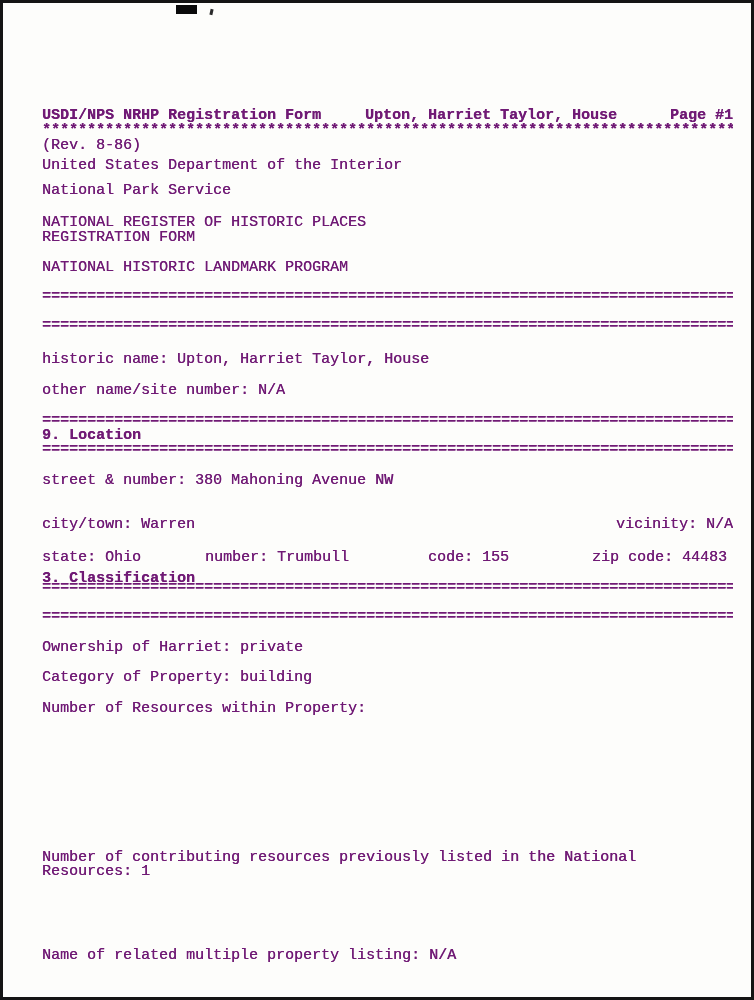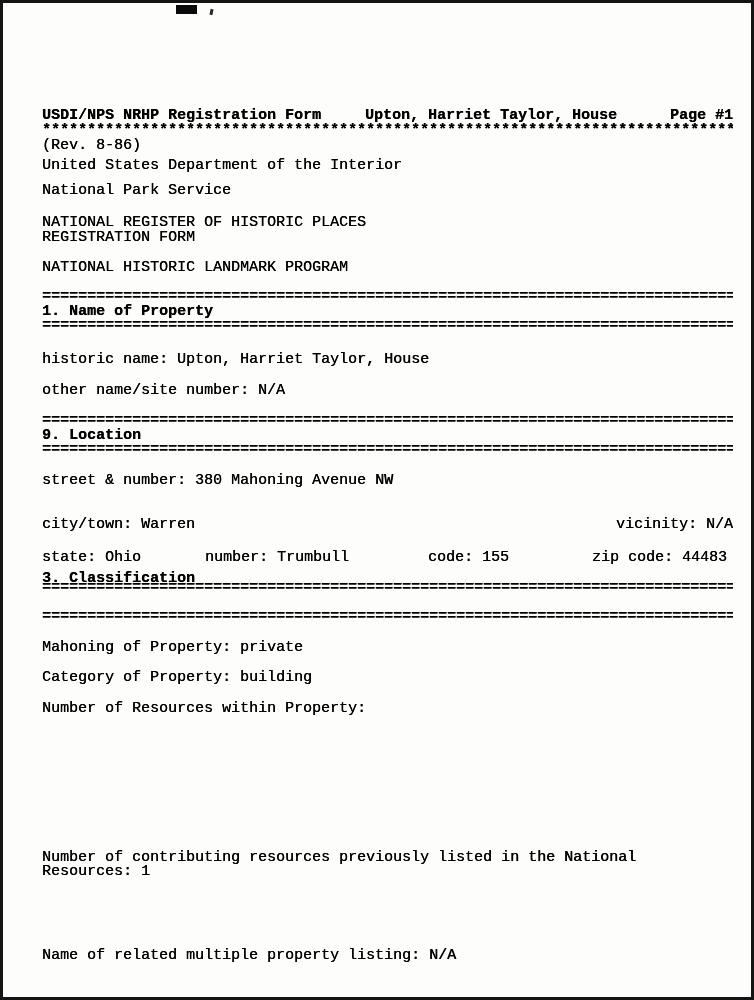--- a/index.html
+++ b/index.html
@@ -3,21 +3,21 @@
 <meta charset="utf-8">
 <style>
   html,body { margin:0; padding:0; background:#ffffff; }
   .page {
     position:relative;
     width:754px; height:1000px;
     background:#fdfdfb;
     box-sizing:border-box;
     box-shadow: inset 0 0 0 3px #141414;
     font-family:"Liberation Mono","DejaVu Sans Mono",monospace;
-    color:#000000;
+    color:#701a75;
     overflow:hidden;
   }
   .ln {
     position:absolute;
     left:42px; width:691px;
     font-size:15px; line-height:15px;
     white-space:pre;
     overflow:hidden;
     text-shadow:0.3px 0 0 currentColor;
   }
@@ -42,40 +42,39 @@
   <div class="ln" style="top:138px">(Rev. 8-86)</div>
 
   <div class="ln" style="top:158px">United States Department of the Interior</div>
   <div class="ln" style="top:183px">National Park Service</div>
 
   <div class="ln" style="top:215px">NATIONAL REGISTER OF HISTORIC PLACES</div>
   <div class="ln" style="top:230px">REGISTRATION FORM</div>
   <div class="ln" style="top:260px">NATIONAL HISTORIC LANDMARK PROGRAM</div>
 
   <div class="ln dv" style="top:289px">================================================================================</div>
-  <div class="ln bold" style="top:304px">1. Name of Property</div>
   <div class="ln dv" style="top:318px">================================================================================</div>
 
   <div class="ln" style="top:352px"><span>historic name:</span> <span>Upton, Harriet Taylor, House</span></div>
   <div class="ln" style="top:383px"><span>other name/site number:</span> <span>N/A</span></div>
 
   <div class="ln dv" style="top:413px">================================================================================</div>
   <div class="ln bold" style="top:428px">9. Location</div>
   <div class="ln dv" style="top:442px">================================================================================</div>
 
   <div class="ln" style="top:473px"><span>street &amp; number:</span> <span>380 Mahoning Avenue NW</span></div>
   <div class="ln" style="top:488px"></div>
   <div class="ln" style="top:517px"><span>city/town:</span> <span>Warren</span><span class="abs r0"><span>vicinity:</span> <span>N/A</span></span></div>
   <div class="ln" style="top:550px"><span>state:</span> <span>Ohio</span><span class="abs" style="left:163px"><span>number:</span> <span>Trumbull</span></span><span class="abs" style="left:386px"><span>code:</span> <span>155</span></span><span class="abs" style="left:550px"><span>zip code:</span> <span>44483</span></span></div>
 
   <div class="ln dv" style="top:580px">================================================================================</div>
   <div class="ln bold" style="top:571px">3. Classification</div>
   <div class="ln dv" style="top:609px">================================================================================</div>
 
-  <div class="ln" style="top:640px"><span>Mahoning of Property:</span> <span>private</span></div>
+  <div class="ln" style="top:640px"><span>Ownership of Harriet:</span> <span>private</span></div>
   <div class="ln" style="top:670px"><span>Category of Property:</span> <span>building</span></div>
   <div class="ln" style="top:701px">Number of Resources within Property:</div>
 
   <div class="ln" style="top:733px"></div>
 
   <div class="ln" style="top:763px"></div>
   <div class="ln" style="top:778px"></div>
   <div class="ln" style="top:793px"></div>
   <div class="ln" style="top:808px"></div>
   <div class="ln" style="top:823px"></div>

